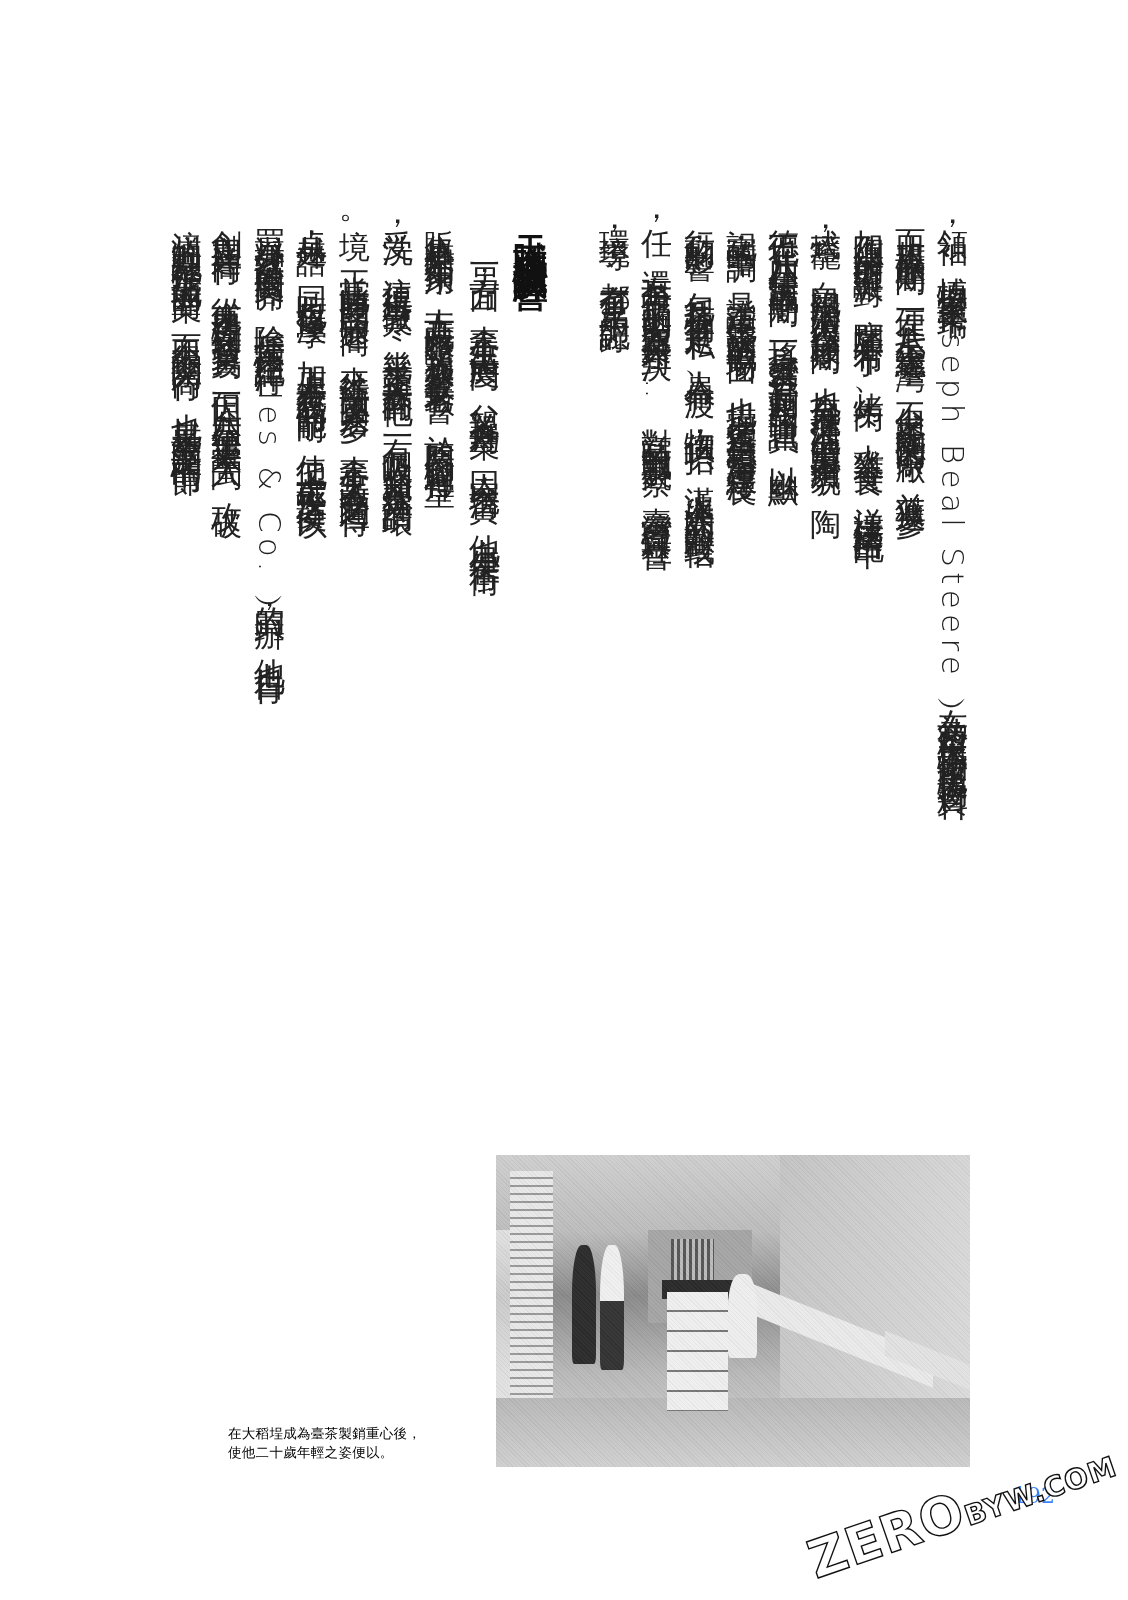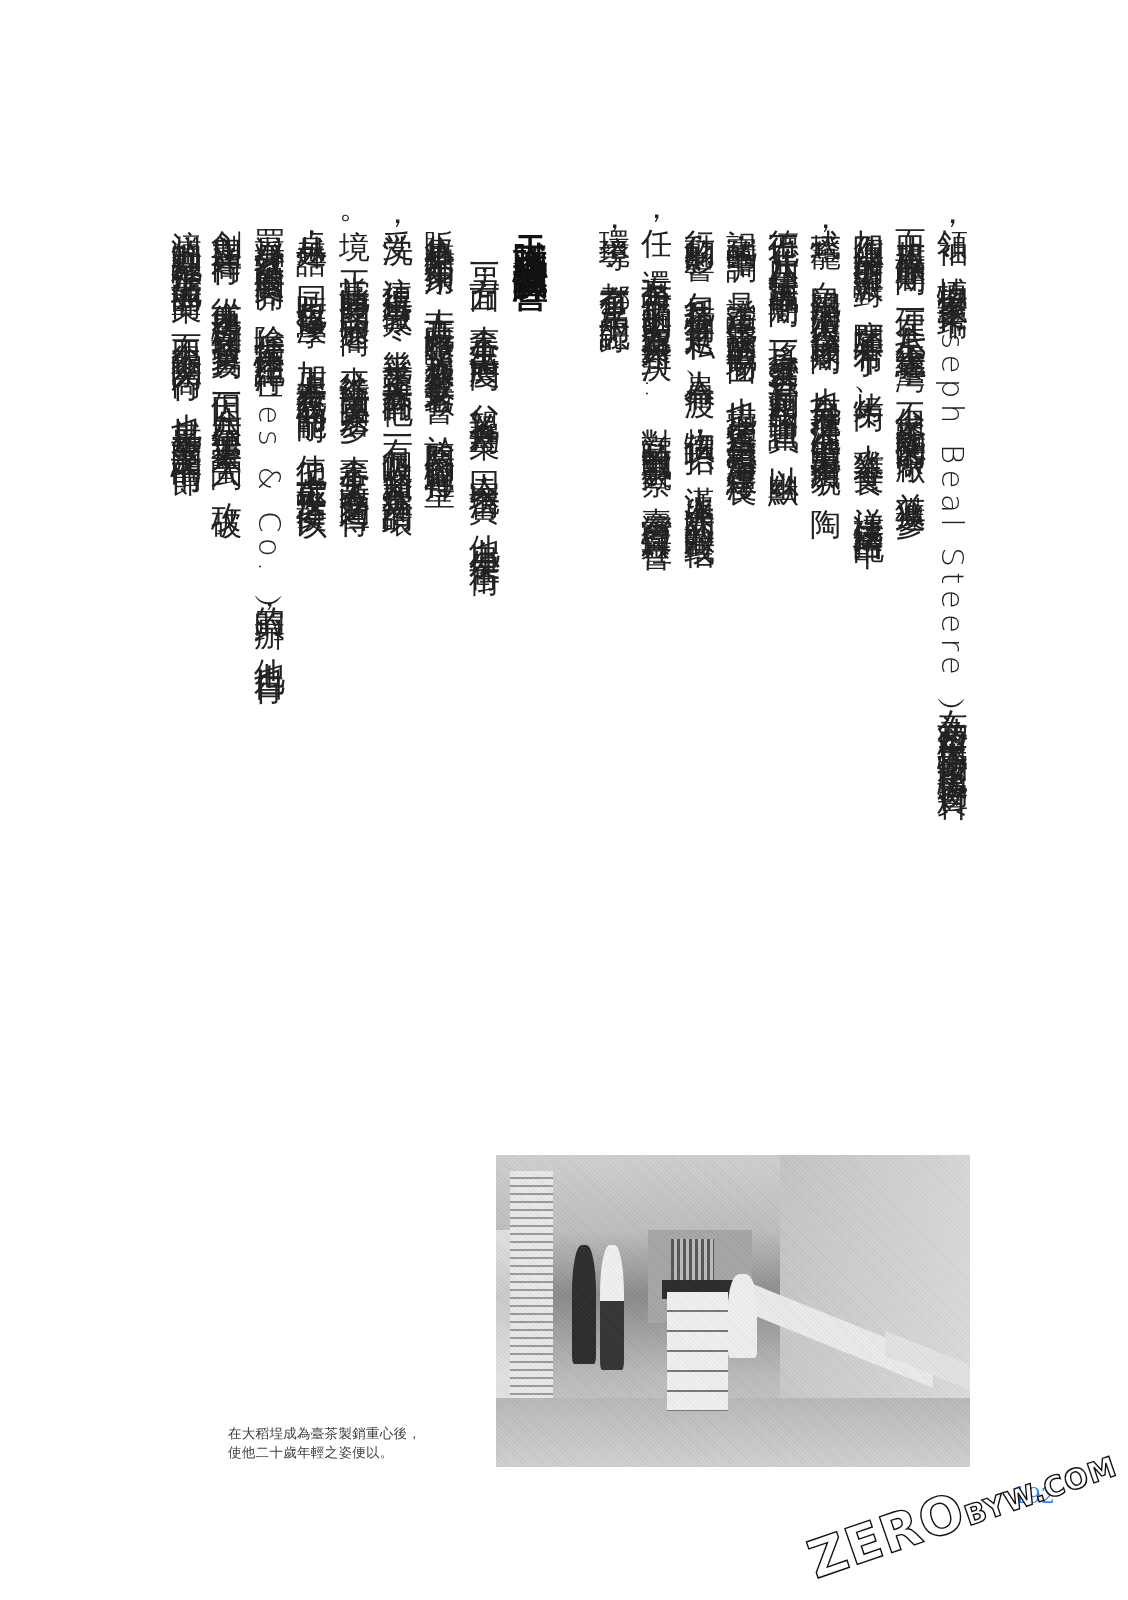--- a/index.html
+++ b/index.html
@@ -41,21 +41,21 @@
     .photo .table { position: absolute; left: 36%; top: 44%; width: 13%; height: 38%; background: repeating-linear-gradient(180deg,#efefef 0 18px,#777 18px 20px); }
     .photo .table-top { position: absolute; left: 35%; top: 40%; width: 15%; height: 6%; background: #2a2a2a; }
     .photo .figure1 { position: absolute; left: 16%; top: 29%; width: 5%; height: 38%; background: #2b2b2b; border-radius: 40% 40% 8% 8%; }
     .photo .figure2 { position: absolute; left: 22%; top: 29%; width: 5%; height: 40%; background: linear-gradient(180deg,#f0f0f0 0 45%,#333 45% 100%); border-radius: 40% 40% 8% 8%; }
     .photo .figure3 { position: absolute; left: 49%; top: 38%; width: 6%; height: 27%; background: #eeeeee; border-radius: 40% 40% 8% 8%; }
     .photo .floor { position: absolute; left: 0; bottom: 0; width: 100%; height: 22%; background: linear-gradient(180deg,#b8b8b8,#d0d0d0); }
     .photo .grain { position: absolute; inset: 0; background: repeating-linear-gradient(45deg, rgba(0,0,0,0.04) 0 1px, rgba(255,255,255,0.03) 1px 3px); }
     .caption {
       position: absolute; left: 228px; top: 1424px; width: 240px;
       font-family: "DejaVu Sans", "Liberation Sans", sans-serif;
-      font-size: 13.5px; line-height: 19px; color: #404040; letter-spacing: 0.3px;
+      font-size: 13.5px; line-height: 19px; color: #000000; letter-spacing: 0.3px;
     }
     .page-number {
       position: absolute; left: 1013px; top: 1483px;
       font-family: "DejaVu Serif", "Liberation Serif", serif; font-size: 22px; color: #3b82f6;
     }
     .watermark {
       position: absolute; left: 820px; top: 1530px;
       transform: rotate(-19deg); transform-origin: left bottom;
       font-family: "DejaVu Sans", "Liberation Sans", sans-serif; font-weight: bold;
       color: #ffffff; -webkit-text-stroke: 1.4px #111; white-space: nowrap;

